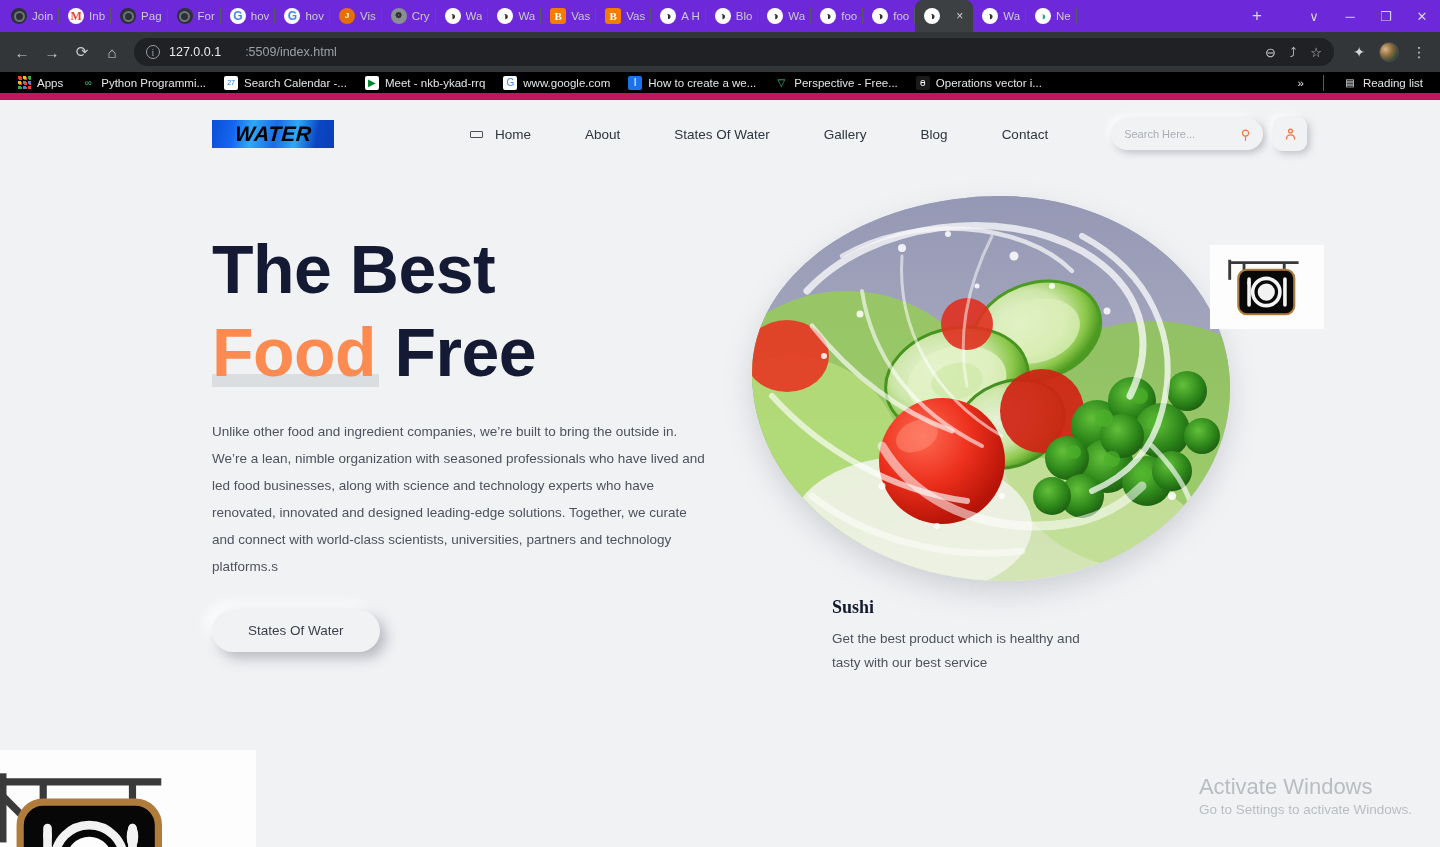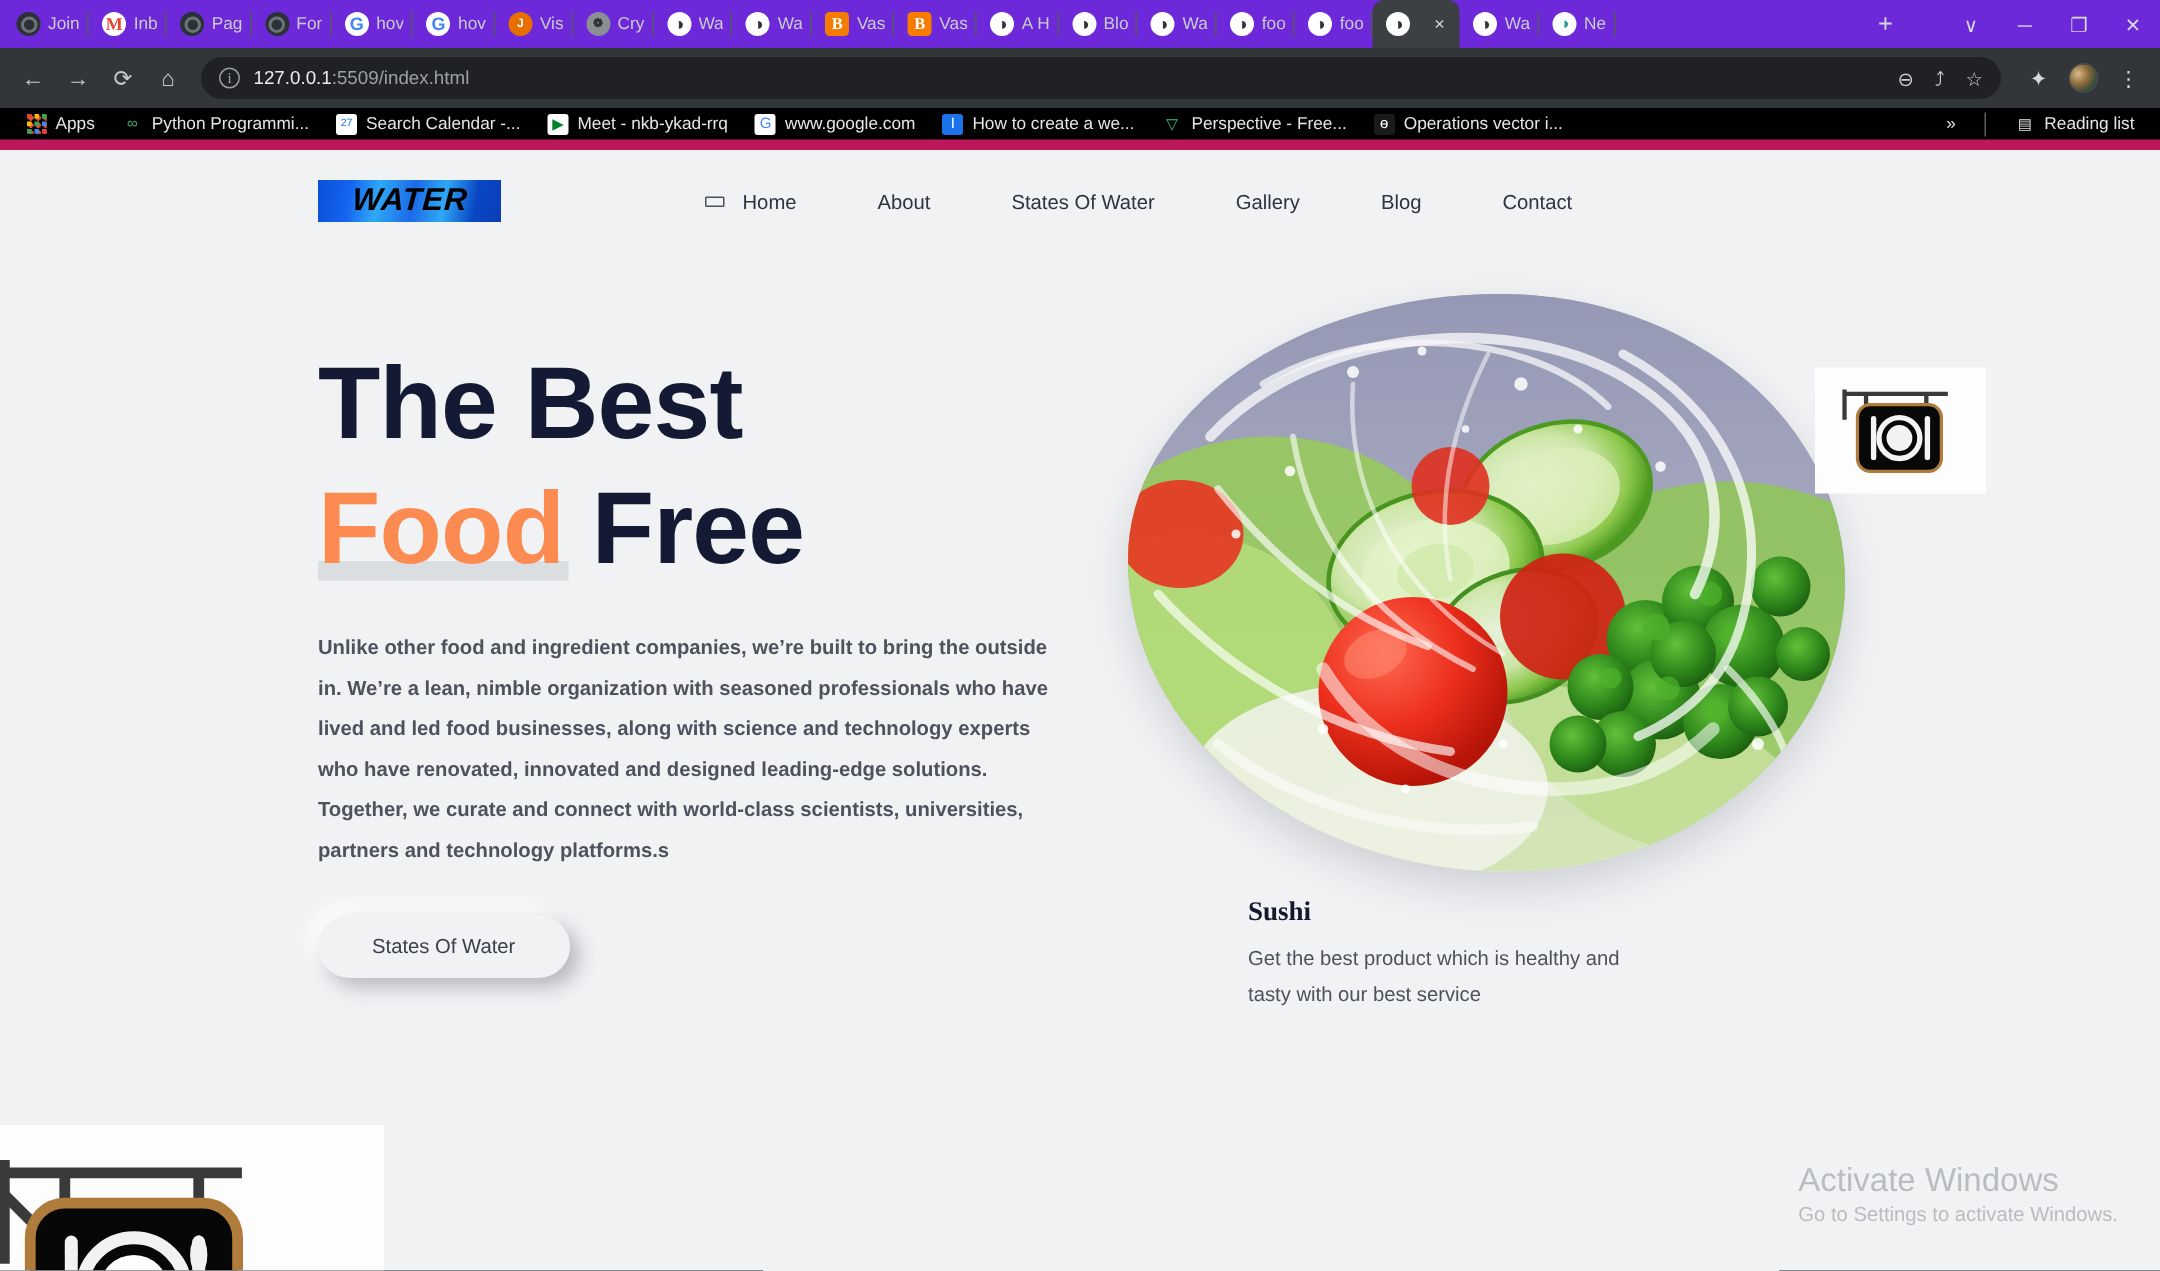--- a/index.html
+++ b/index.html
@@ -165,21 +165,20 @@
   }
   h1.hero-title .orange { color: #fb8b51; position: relative; }
   h1.hero-title .orange::after {
     content: ""; position: absolute; left: 0; right: -3px; bottom: 3px; height: 13px;
     background: rgba(188,192,198,.40); z-index: -1;
   }
   h1.hero-title .orange { z-index: 1; margin-top: 22px; }
   .hero-p {
     margin-top: 24px; font-size: 13.5px; line-height: 2.0; color: #4d525c;
     width: 500px;
-    font-weight: bold;
   }
   .cta {
     margin-top: 30px; display: inline-flex; align-items: center; justify-content: center;
     height: 42px; padding: 0 36px; border-radius: 21px; background: #f1f2f4;
     font-size: 13.5px; color: #3a3f49; border: none; cursor: pointer;
     font-family: "Liberation Sans", sans-serif;
     box-shadow: 6px 6px 13px rgba(171,174,182,.85), -6px -6px 13px rgba(255,255,255,.95);
   }
 
   .hero-right { margin-left: 35px; width: 500px; position: relative; }
@@ -316,21 +315,21 @@
   </div>
 
   <div class="toolbar">
     <div class="nav-ico">←</div>
     <div class="nav-ico">→</div>
     <div class="nav-ico">⟳</div>
     <div class="nav-ico">⌂</div>
 
     <div class="omnibox">
       <div class="omni-info">i</div>
-      <div style="display:flex;">
+      <div style="display:flex;gap:24px;">
         <span class="url-host">127.0.0.1</span>
           <span class="url-rest">:5509/index.html</span>
       </div>
       <div class="omni-actions">
         <span>⊖</span>
         <span>⤴</span>
         <span>☆</span>
       </div>
     </div>
 
@@ -402,20 +401,32 @@
           <span class="home-box"></span>
           <span>Home</span>
         </a>
         <a href="#">About</a>
         <a href="#">States Of Water</a>
         <a href="#">Gallery</a>
         <a href="#">Blog</a>
         <a href="#">Contact</a>
       </nav>
 
+      <div class="search-wrap">
+        <div class="search-box">
+          <input type="text" placeholder="Search Here..." style="">
+          <span class="sicon">⚲</span>
+        </div>
+        <div class="user-btn">
+          <svg width="13" height="14" viewBox="0 0 24 24" fill="none" stroke="#f7733a" stroke-width="2.4" stroke-linecap="round">
+            <circle cx="12" cy="6.5" r="3.5"></circle>
+            <path d="M4.5 21c0-4.5 3.3-7.5 7.5-7.5s7.5 3 7.5 7.5"></path>
+          </svg>
+        </div>
+      </div>
     </header>
 
     <section class="hero">
       <div class="hero-left">
         <h1 class="hero-title">
           <span>The Best</span><br>
           <span class="orange">Food</span><span> Free</span>
         </h1>
         <p class="hero-p">Unlike other food and ingredient companies, we’re built to bring the outside in. We’re a lean, nimble organization with seasoned professionals who have lived and led food businesses, along with science and technology experts who have renovated, innovated and designed leading-edge solutions. Together, we curate and connect with world-class scientists, universities, partners and technology platforms.s</p>
         <button class="cta">States Of Water</button>

